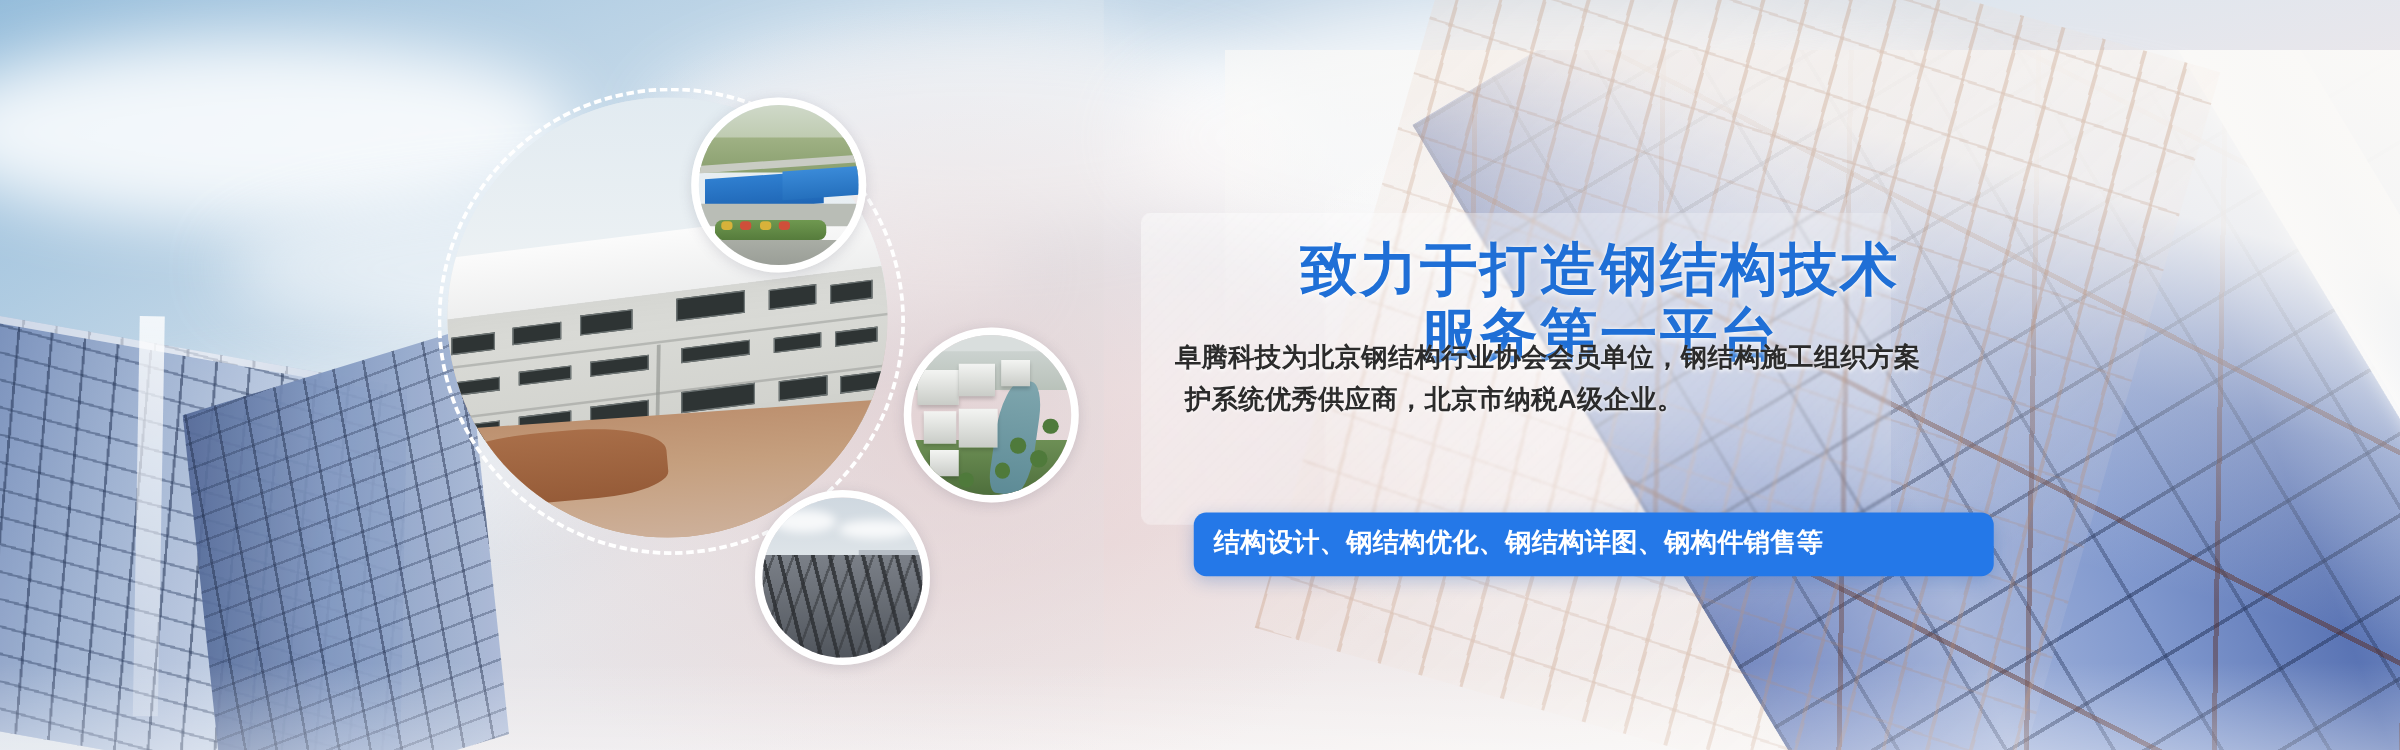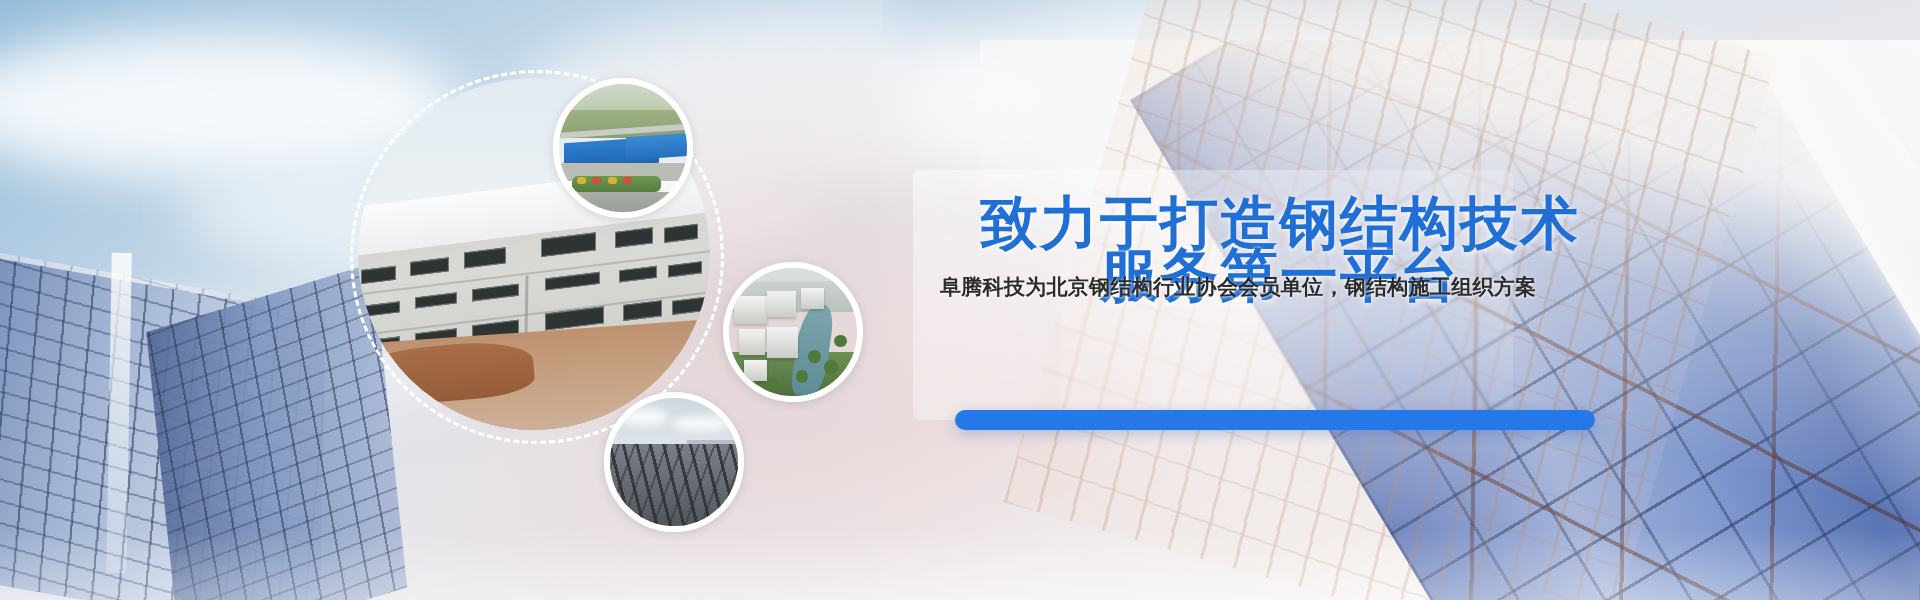--- a/index.html
+++ b/index.html
@@ -228,21 +228,21 @@
     border-radius:8px;
     backdrop-filter:blur(1px);
   }
 
   .headline{
     position:absolute;left:930px;top:158px;width:700px;
     text-align:center;
     color:#1f6fd6;
     font-family:"DejaVu Serif","Liberation Serif",serif;
     font-weight:700;
-    font-size:58px;
+    font-size:46px;
     line-height:52px;
     letter-spacing:2px;
     text-shadow:0 2px 6px rgba(255,255,255,.85), 0 0 2px rgba(255,255,255,.9);
     white-space:nowrap;
   }
   .headline .l1{display:block;}
   .headline .l2{display:block;}
 
   .subtext{
     position:absolute;left:940px;top:270px;width:660px;
@@ -386,19 +386,21 @@
 
   <div class="panel"></div>
 
   <h1 class="headline">
     <span class="l1">致力于打造钢结构技术</span>
     <span class="l2">服务第一平台</span>
   </h1>
 
   <div class="subtext">
     <span class="s1">阜腾科技为北京钢结构行业协会会员单位，钢结构施工组织方案</span>
+    <span class="s2">护系统优秀供应商，北京市纳税A级企业。</span>
   </div>
 
   <div class="bizbox">
+    <span class="b2">结构设计、钢结构优化、钢结构详图、钢构件销售等</span>
   </div>
 
   <div class="bottom-shade"></div>
 </div>
 
 </body></html>

